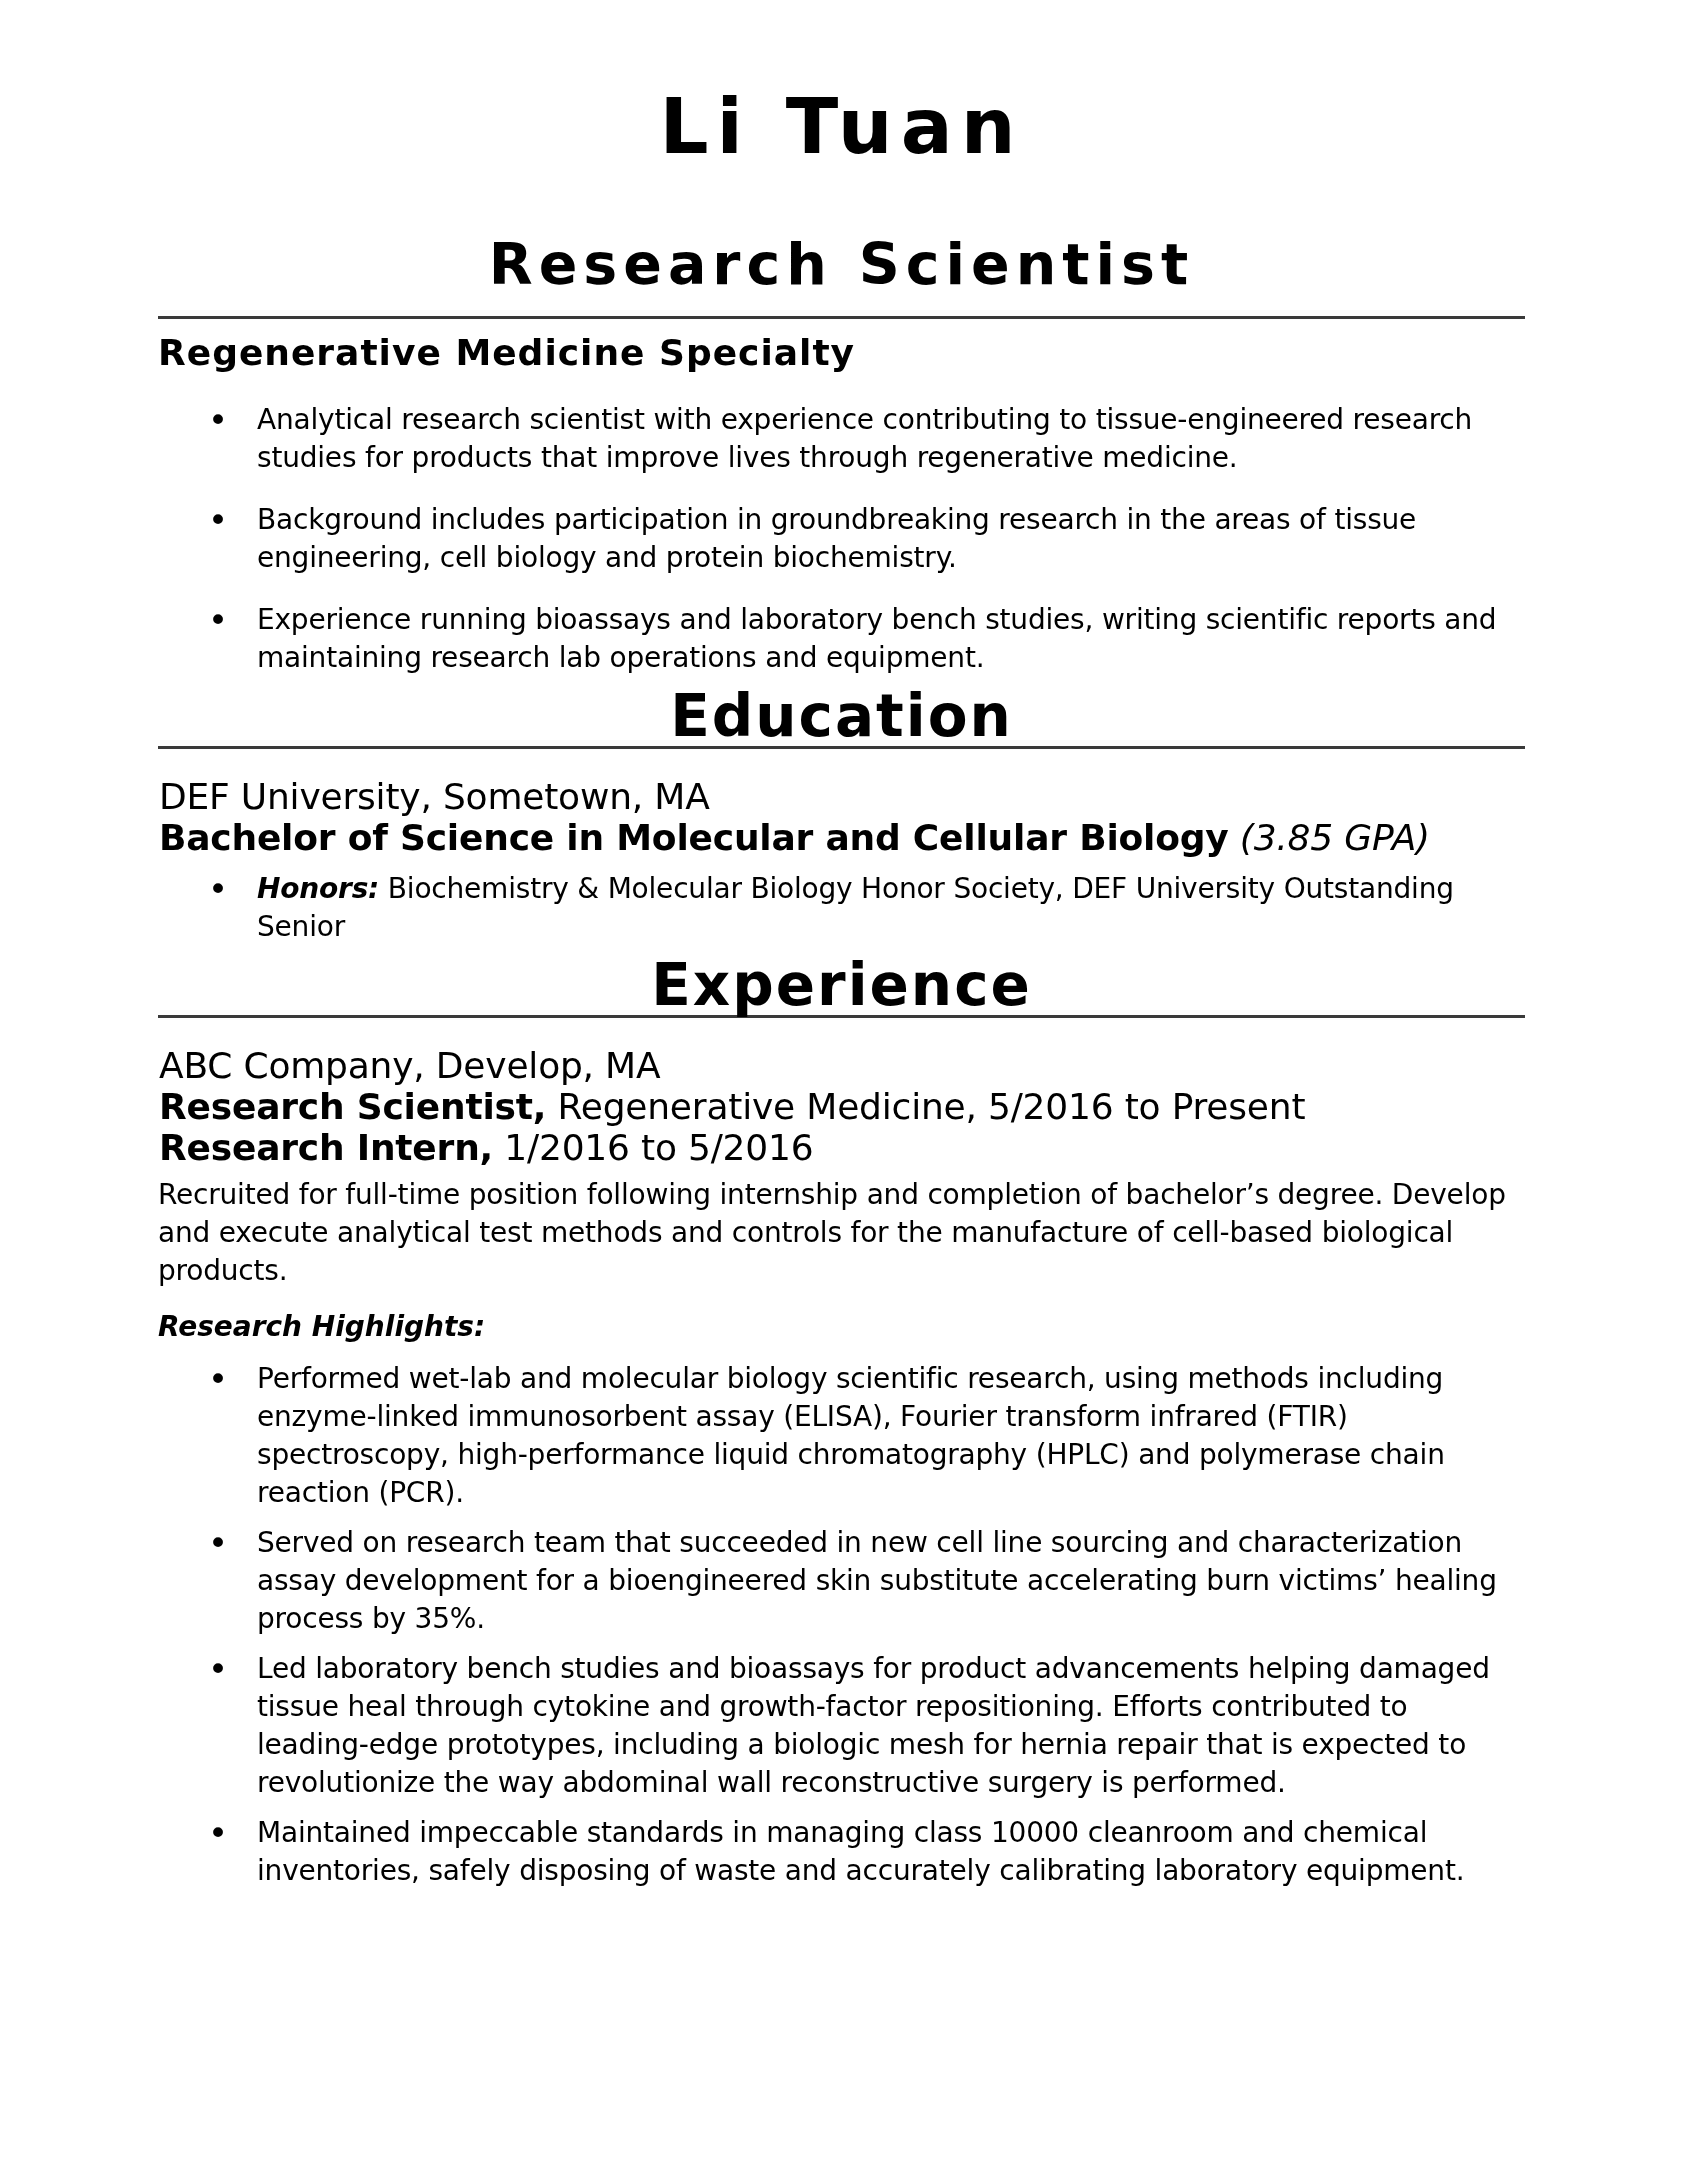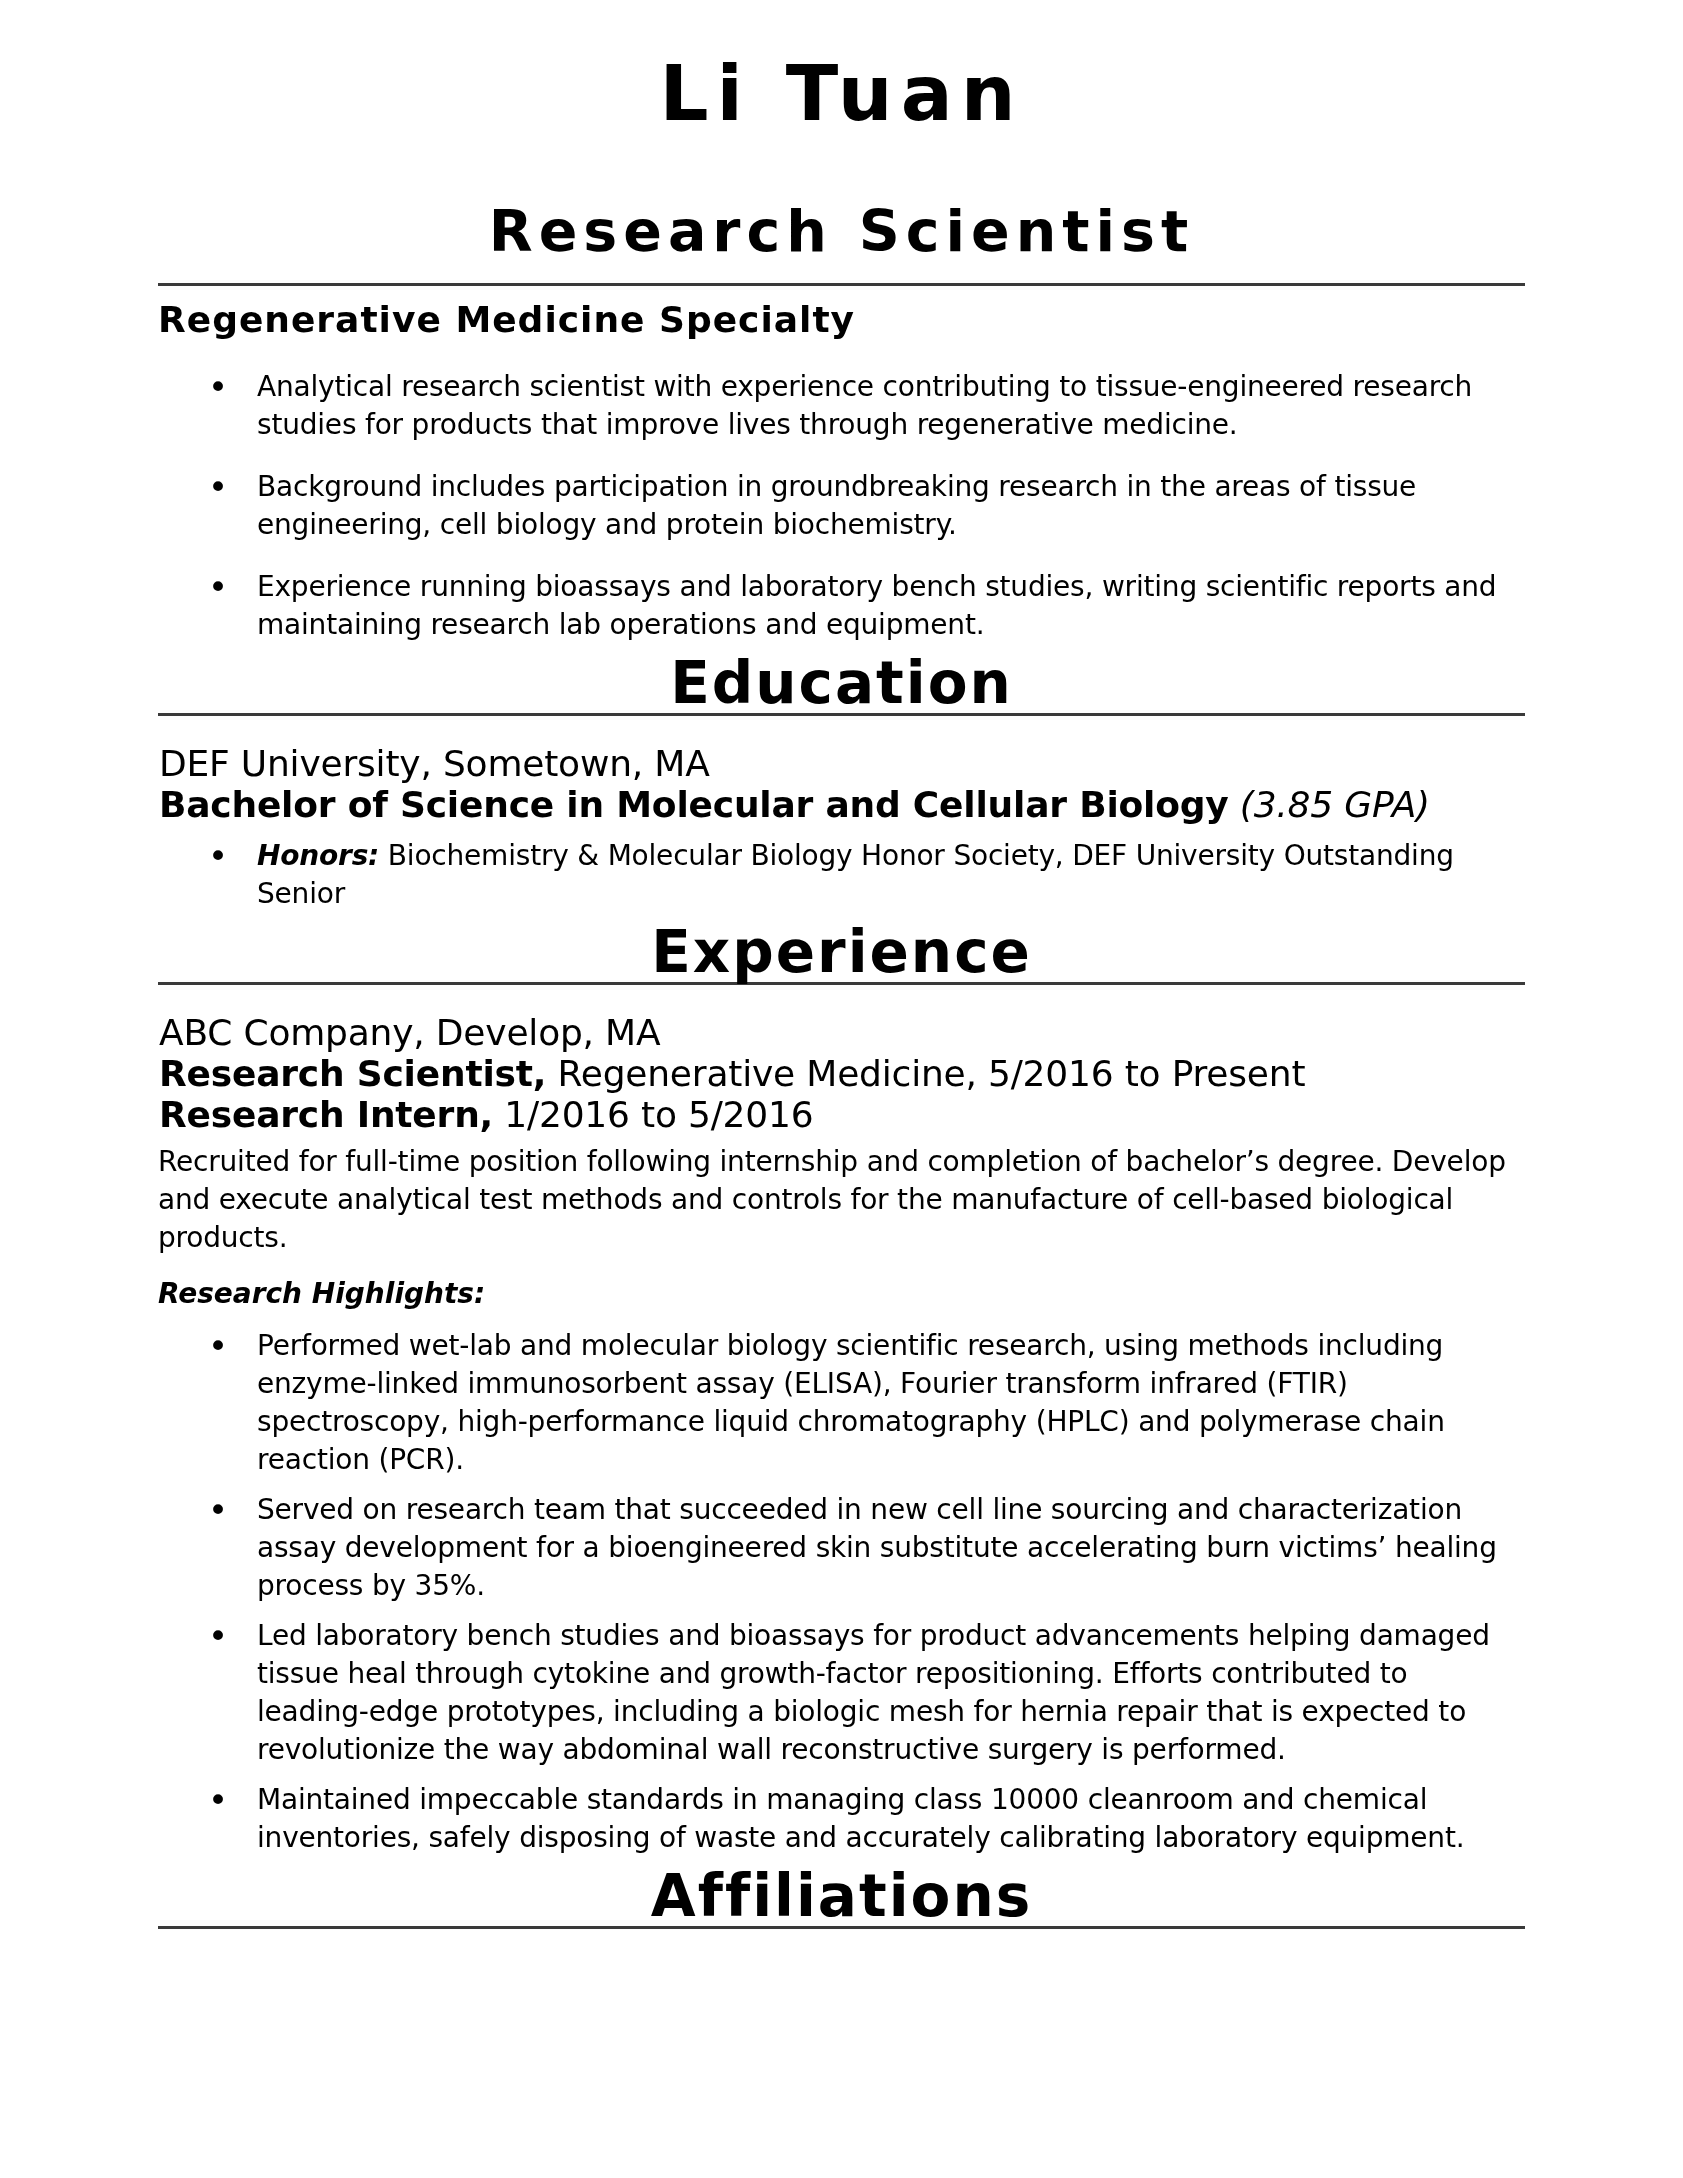--- a/index.html
+++ b/index.html
@@ -5,21 +5,21 @@
   html, body {
     margin: 0;
     padding: 0;
     background: #ffffff;
   }
   .page {
     position: relative;
     width: 1683px;
     height: 2178px;
     box-sizing: border-box;
-    padding: 46px 158px 0 158px;
+    padding: 79px 158px 0 158px;
     overflow: hidden;
     background: #ffffff;
     color: #000000;
     font-family: "DejaVu Sans", "Liberation Sans", sans-serif;
   }
 
   
   .name {
     margin: 0;
     font-size: 77px;
@@ -168,19 +168,15 @@
     <p class="highlights-label">Research Highlights:</p>
 
     <ul class="bullets tight highlights">
       <li>Performed wet-lab and molecular biology scientific research, using methods including enzyme-linked immunosorbent assay (ELISA), Fourier transform infrared (FTIR) spectroscopy, high-performance liquid chromatography (HPLC) and polymerase chain reaction (PCR).</li>
       <li>Served on research team that succeeded in new cell line sourcing and characterization assay development for a bioengineered skin substitute accelerating burn victims’ healing process by 35%.</li>
       <li>Led laboratory bench studies and bioassays for product advancements helping damaged tissue heal through cytokine and growth-factor repositioning. Efforts contributed to leading-edge prototypes, including a biologic mesh for hernia repair that is expected to revolutionize the way abdominal wall reconstructive surgery is performed.</li>
       <li>Maintained impeccable standards in managing class 10000 cleanroom and chemical inventories, safely disposing of waste and accurately calibrating laboratory equipment.</li>
     </ul>
   </section>
 
-  <section>
-    <h2 class="section-heading">Affiliations</h2>
-    <hr class="rule">
-  </section>
 
 </div>
 
 
 </body></html>

